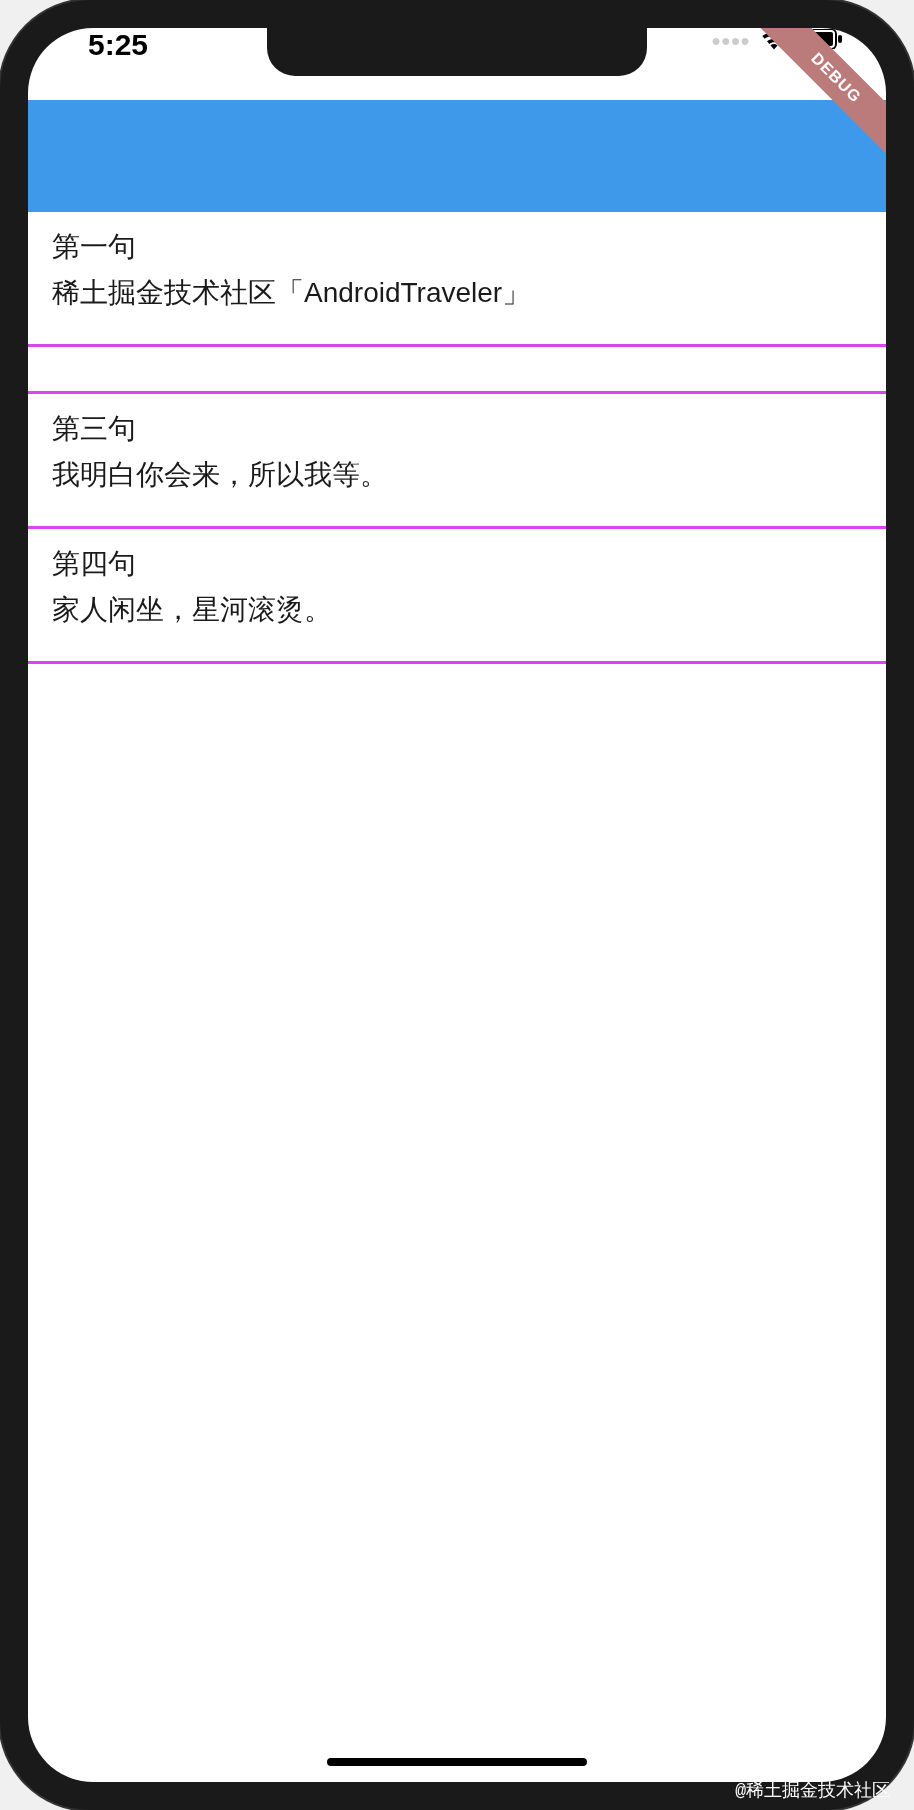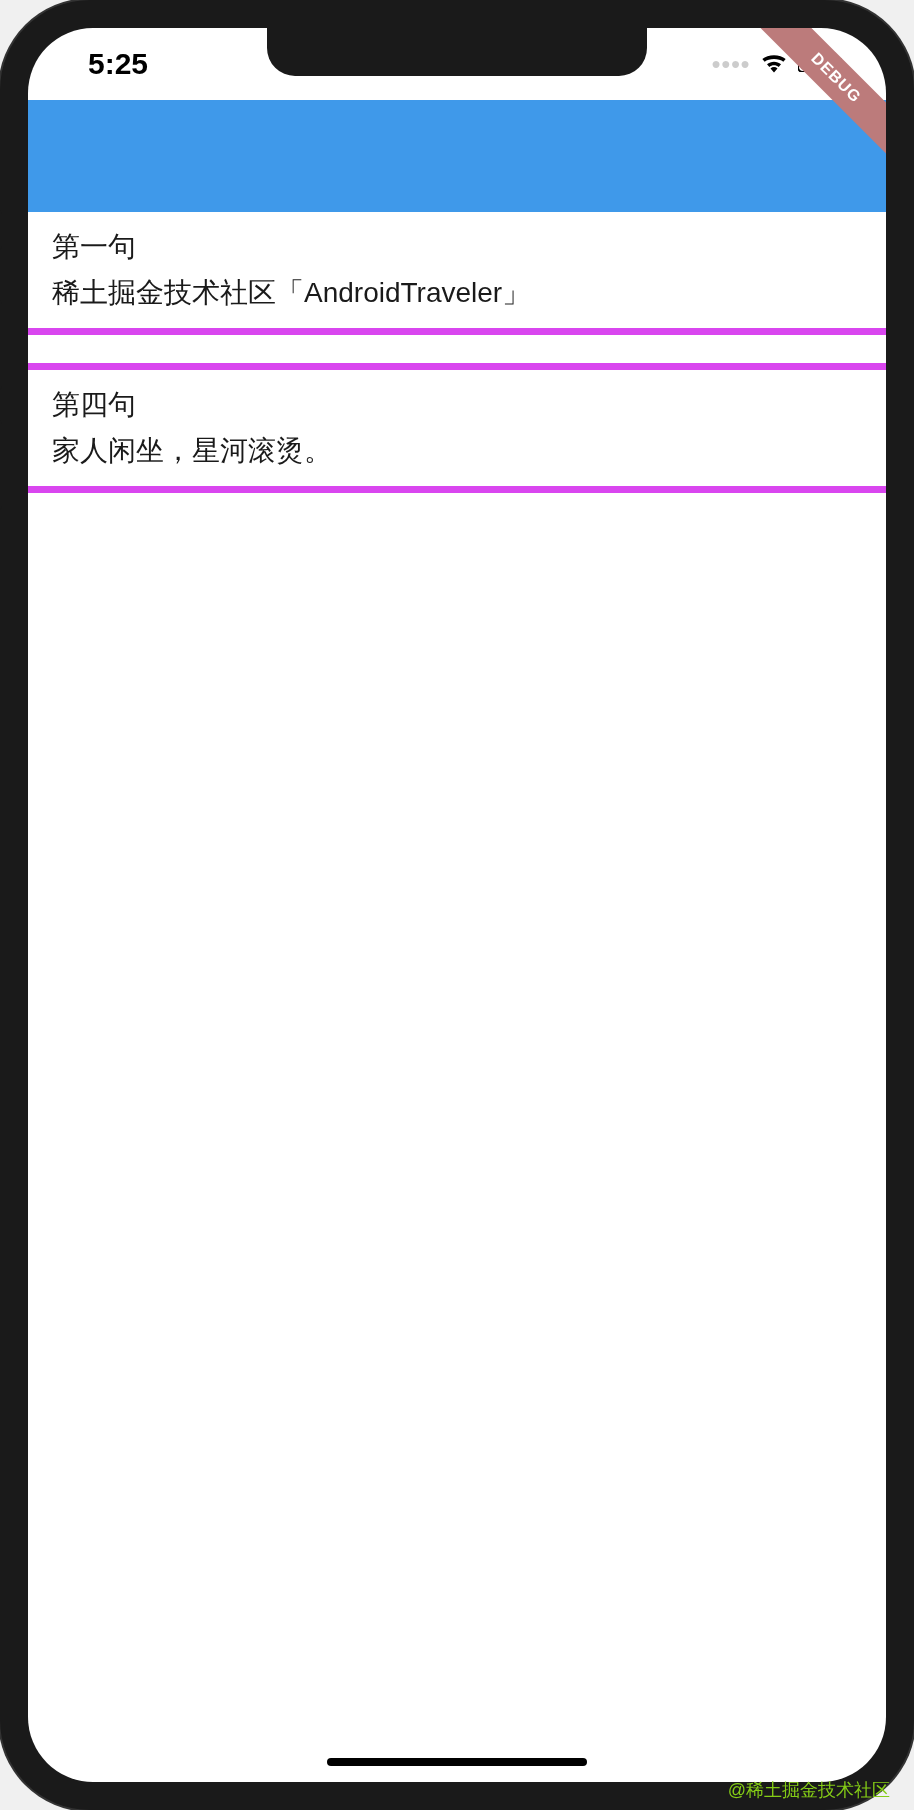--- a/index.html
+++ b/index.html
@@ -54,21 +54,21 @@
       height: 48px;
       background: #1a1a1a;
       border-bottom-left-radius: 28px;
       border-bottom-right-radius: 28px;
       z-index: 10;
     }
     .status-bar {
       height: 72px;
       display: flex;
       justify-content: space-between;
-      align-items: center;
+      align-items: flex-start;
       padding: 0 40px;
       position: relative;
       z-index: 5;
     }
     .status-time {
       font-size: 30px;
       font-weight: 600;
       color: #000;
       padding-left: 20px;
     }
@@ -104,22 +104,22 @@
     }
     .app-bar {
       height: 112px;
       background: #3f99ea;
       width: 100%;
     }
     .content {
       background: #fff;
     }
     .list-item {
-      padding: 14px 24px 14px 24px;
-      border-bottom: 7px solid #d946ef;
+      padding: 14px 24px 30px 24px;
+      border-bottom: 3px solid #d946ef;
     }
     .list-title {
       font-size: 28px;
       color: #1a1a1a;
       line-height: 1.5;
       margin-bottom: 4px;
     }
     .list-subtitle {
       font-size: 28px;
       color: #1a1a1a;
@@ -133,22 +133,23 @@
       width: 260px;
       height: 8px;
       background: #000;
       border-radius: 4px;
     }
     .watermark {
       position: absolute;
       bottom: 8px;
       right: 24px;
       font-size: 18px;
-      color: #84cc16;
+      color: #ffffff;
       z-index: 30;
+      font-family: Liberation Mono, monospace;
     }
   </style>
 </head>
 <body>
 
 <div class="device-frame">
   <div class="side-btn left1"></div>
   <div class="side-btn left2"></div>
   <div class="side-btn left3"></div>
   <div class="side-btn right1"></div>
@@ -181,20 +182,24 @@
     <div class="app-bar"></div>
 
     <div class="content">
       <div class="list-item">
         <div class="list-title">第一句</div>
         <div class="list-subtitle">稀土掘金技术社区「AndroidTraveler」</div>
       </div>
       <div class="list-item">
       </div>
       <div class="list-item">
+        <div class="list-title">第三句</div>
+        <div class="list-subtitle">我明白你会来，所以我等。</div>
+      </div>
+      <div class="list-item">
         <div class="list-title">第四句</div>
         <div class="list-subtitle">家人闲坐，星河滚烫。</div>
       </div>
     </div>
 
     <div class="home-indicator"></div>
   </div>
 
   <div class="watermark">@稀土掘金技术社区</div>
 </div>

